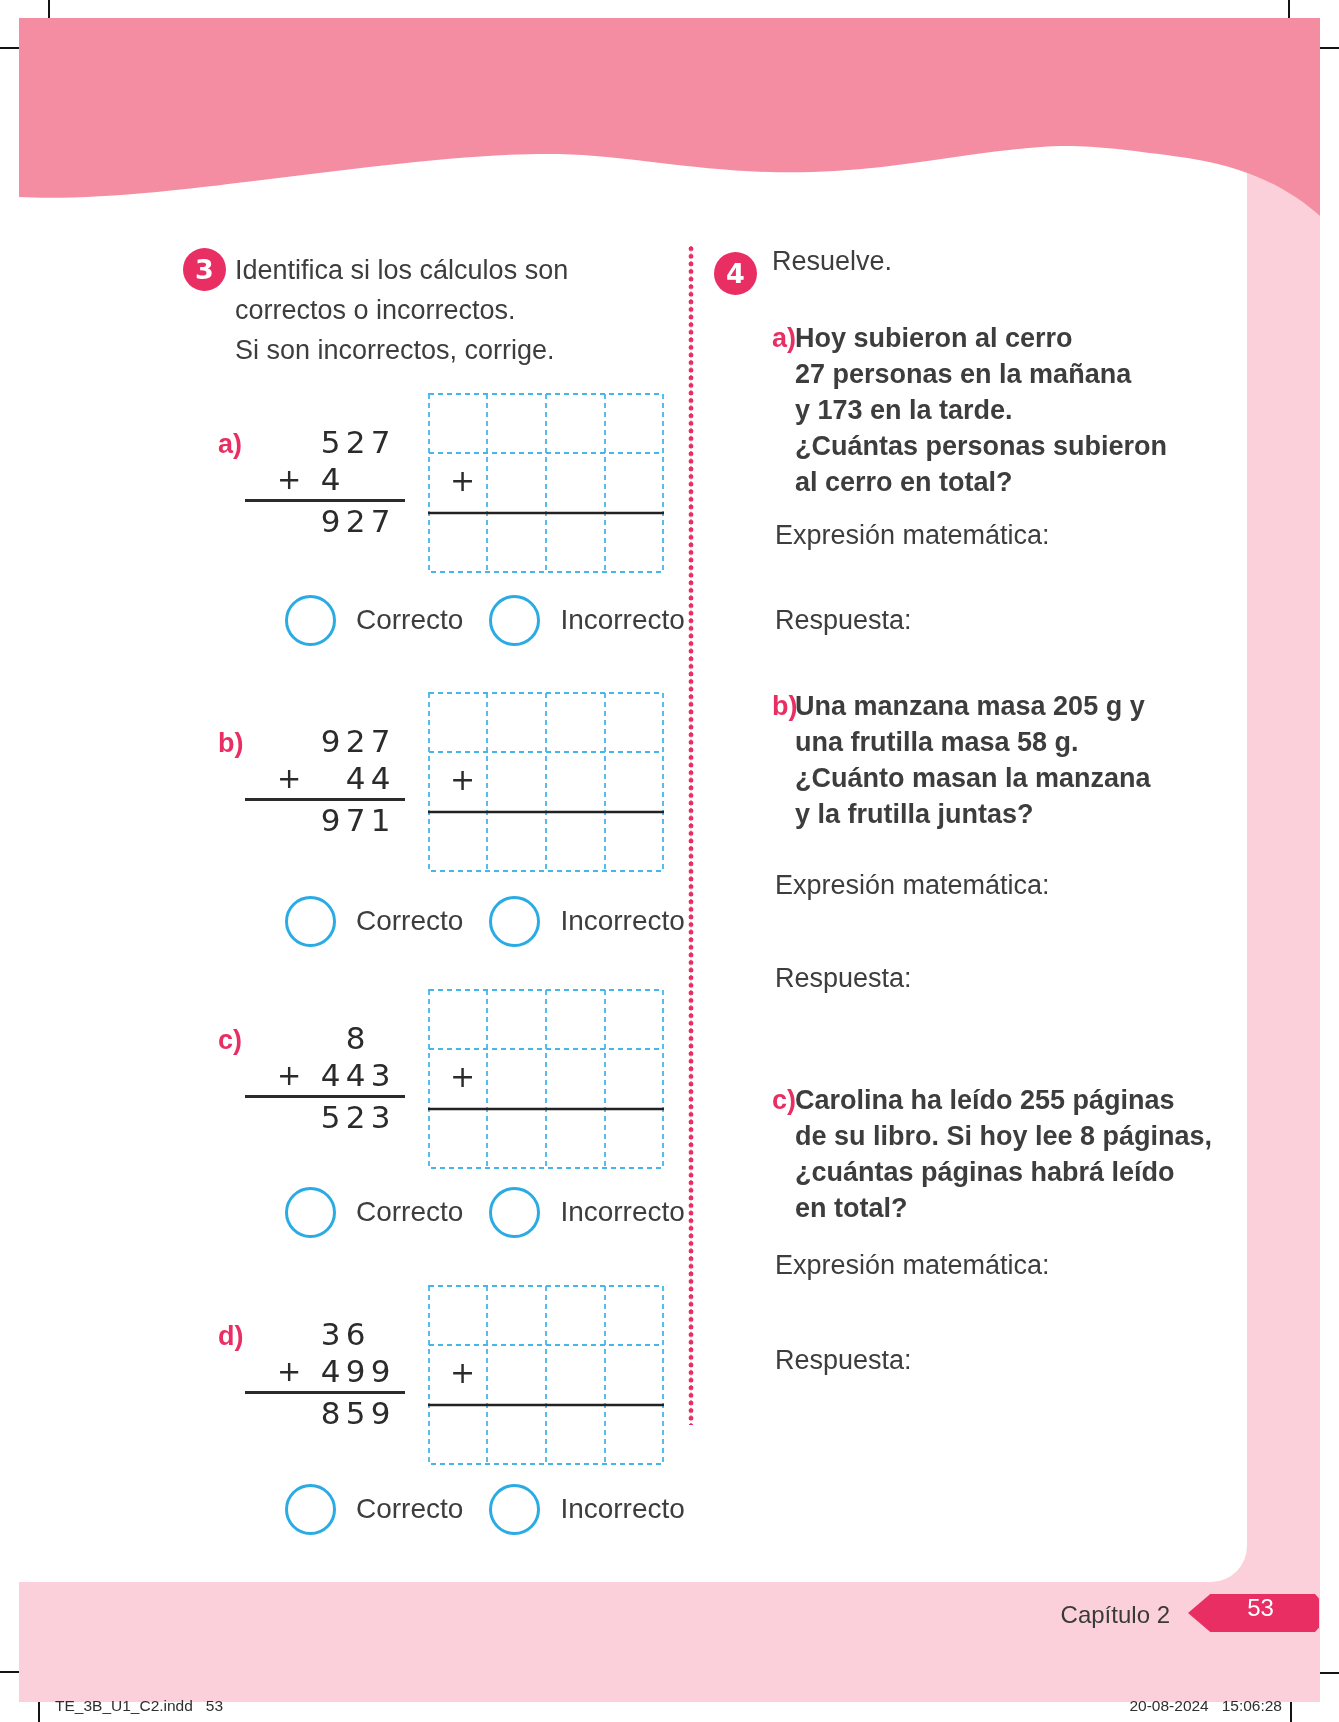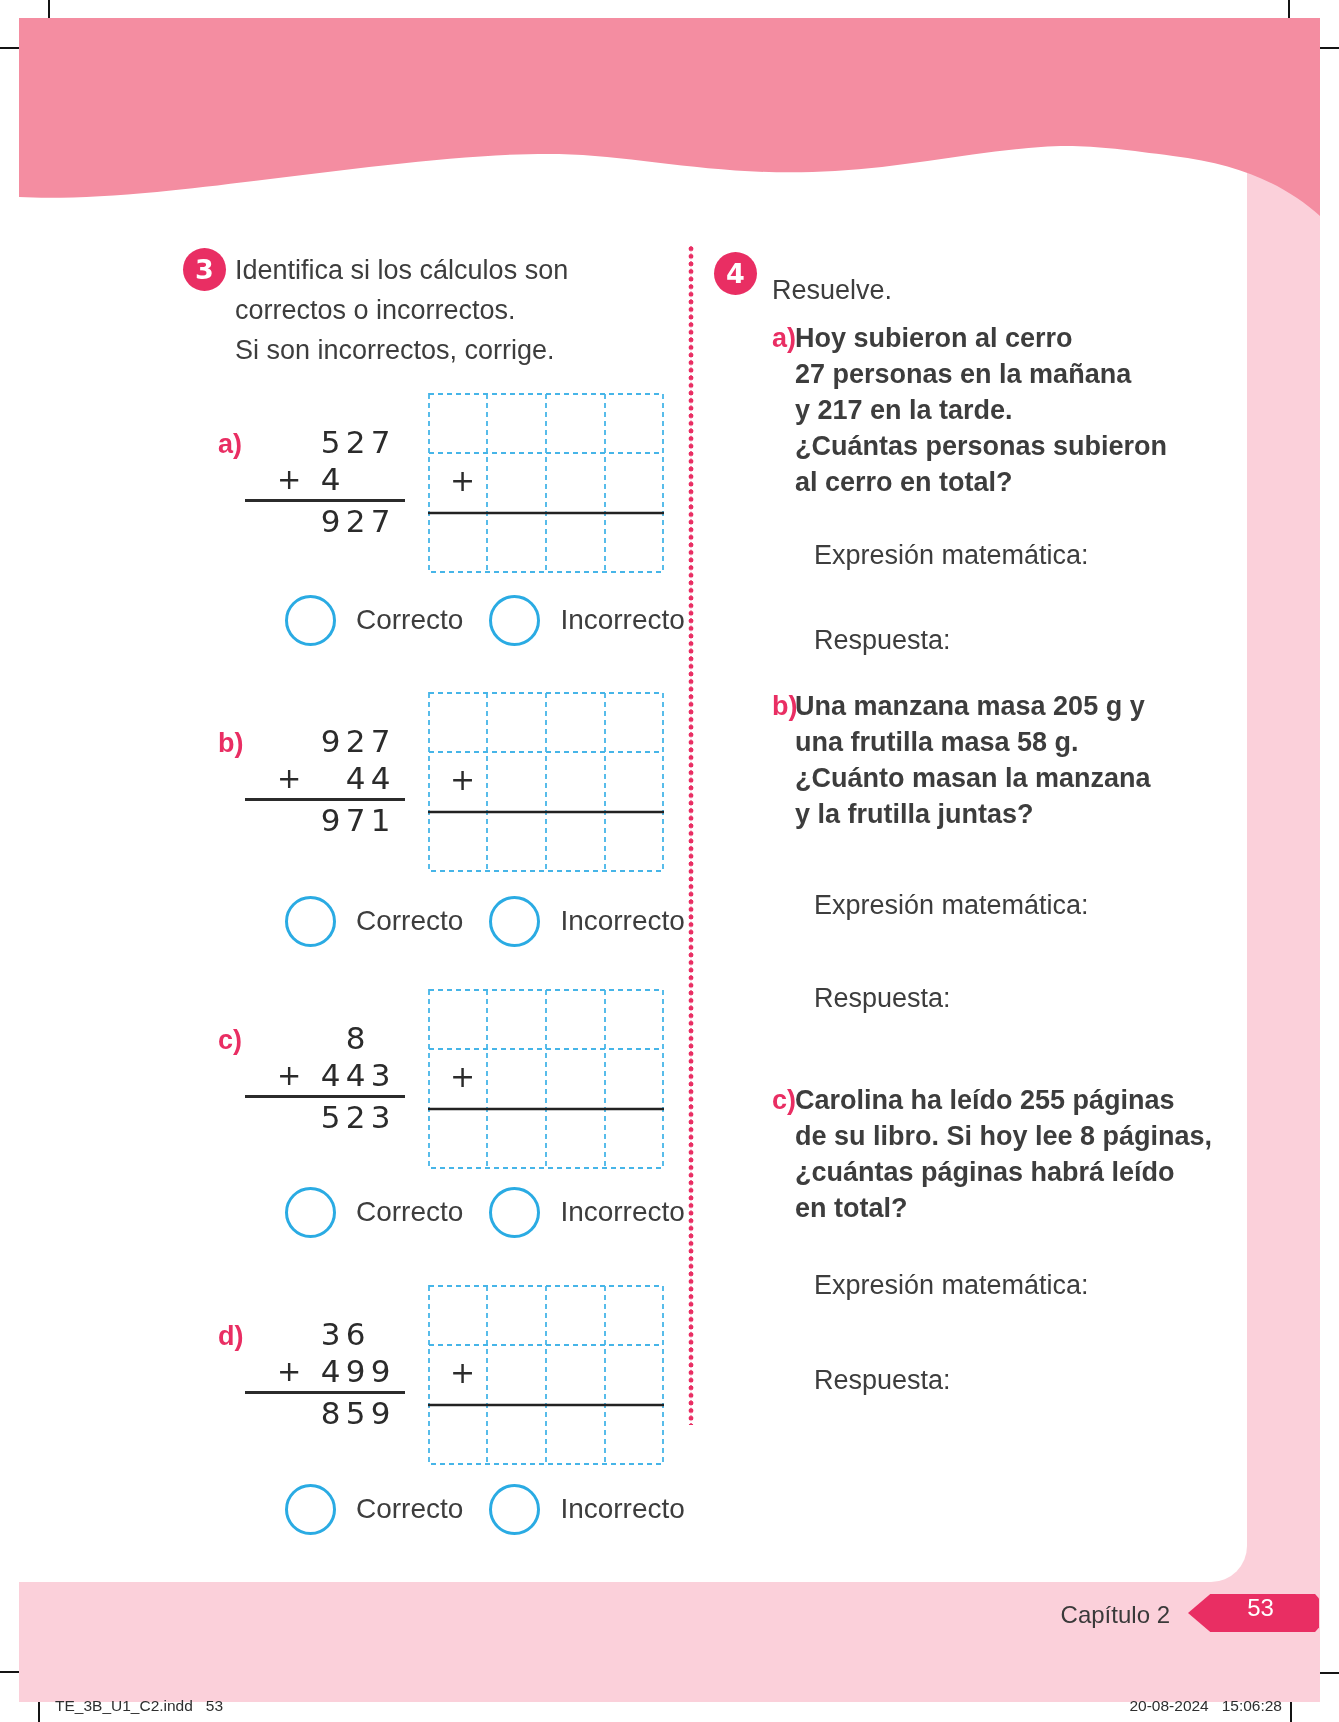--- a/index.html
+++ b/index.html
@@ -19,21 +19,21 @@
     background-image:radial-gradient(circle at 3px 3.7px, #e92e63 2.2px, rgba(233,46,99,0) 2.7px);
     background-size:6px 7.6px; background-repeat:repeat-y;
   }
   
   .badge {
     position:absolute; width:43px; height:43px; border-radius:50%; background:#e92e63;
     color:#fff; display:flex; align-items:center; justify-content:center;
     font-size:27px; font-weight:bold; font-family:"DejaVu Sans", sans-serif; z-index:4;
   }
   .instructions { position:absolute; left:235px; top:250px; font-size:27px; line-height:40px; color:#3d3d3d; z-index:4; }
-  .ex4-title { position:absolute; left:772px; top:271px; font-size:27px; line-height:38px; color:#3d3d3d; z-index:4; }
+  .ex4-title { position:absolute; left:772px; top:242px; font-size:27px; line-height:38px; color:#3d3d3d; z-index:4; }
   
   .problem { position:absolute; left:218px; width:460px; height:205px; z-index:4; }
   .p-label { position:absolute; left:0; top:44px; color:#e92e63; font-weight:bold; font-size:27px; }
   .sum { position:absolute; left:27px; top:38px; width:160px; }
   .sum-row { display:flex; align-items:center; height:37px; padding-right:12px; box-sizing:border-box; }
   .digits { display:flex; margin-left:auto; }
   .digit-cell { display:inline-block; width:25px; text-align:center; font-size:31px; color:#2b2b2b; font-family:"DejaVu Sans", sans-serif; }
   .plus { width:30px; margin-left:32px; font-size:29px; color:#2b2b2b; font-family:"DejaVu Sans", sans-serif; }
   .sum-rule { border-top:3px solid #2b2b2b; height:0; margin:2px 0 0 0; }
   .grid { position:absolute; left:210px; top:8px; width:236px; height:180px; }
@@ -42,21 +42,21 @@
   .choice-circle {
     width:51px; height:51px; border:3.5px solid #2aabe3; border-radius:50%;
     background:#fff; box-sizing:border-box; flex:0 0 auto; cursor:pointer;
   }
   .choice-circle.c2 { margin-left:26px; }
   .choice-label { font-size:28px; color:#3d3d3d; margin-left:20px; }
   
   .ex4-block { position:absolute; left:772px; width:480px; font-size:27px; line-height:36px; color:#3d3d3d; z-index:4; }
   .ex4-label { position:absolute; left:0; top:0; color:#e92e63; font-weight:bold; font-size:27px; }
   .ex4-lines { margin-left:23px;font-weight:bold; }
-  .ex4-sub { position:absolute; left:814px; font-size:27px; color:#3d3d3d; z-index:4;margin-top:20px; }
+  .ex4-sub { position:absolute; left:775px; font-size:27px; color:#3d3d3d; z-index:4; }
   
   .footer-chapter { position:absolute; left:1000px; top:1601px; width:170px; text-align:right; font-size:24px; color:#3a3a3a; z-index:4; }
   .page-badge {
     position:absolute; left:1188px; top:1594px; width:131px; height:38px; background:#e92e63;
     clip-path:polygon(0 50%, 17% 0, 97% 0, 100% 12%, 100% 88%, 97% 100%, 17% 100%);
     color:#fff; font-size:24px; display:flex; align-items:flex-start; justify-content:center;
     padding-left:14px; box-sizing:border-box; z-index:4;
   }
   .print-info { position:absolute; font-size:15.5px; color:#2e2e2e; white-space:pre; z-index:4; }
 </style>
@@ -281,21 +281,21 @@
   </div>
 
   <div class="badge" style="left:714px;top:252px">4</div>
   <div class="ex4-title">Resuelve.</div>
 
   <div class="ex4-block" style="top:320px">
     <span class="ex4-label">a)</span>
     <div class="ex4-lines">
       <div>Hoy subieron al cerro</div>
       <div>27 personas en la mañana</div>
-      <div>y 217 en la tarde.</div>
+      <div>y 173 en la tarde.</div>
       <div>¿Cuántas personas subieron</div>
       <div>al cerro en total?</div>
     </div>
   </div>
   <div class="ex4-sub" style="top:520px">Expresión matemática:</div>
   <div class="ex4-sub" style="top:605px">Respuesta:</div>
 
   <div class="ex4-block" style="top:688px">
     <span class="ex4-label">b)</span>
     <div class="ex4-lines">

